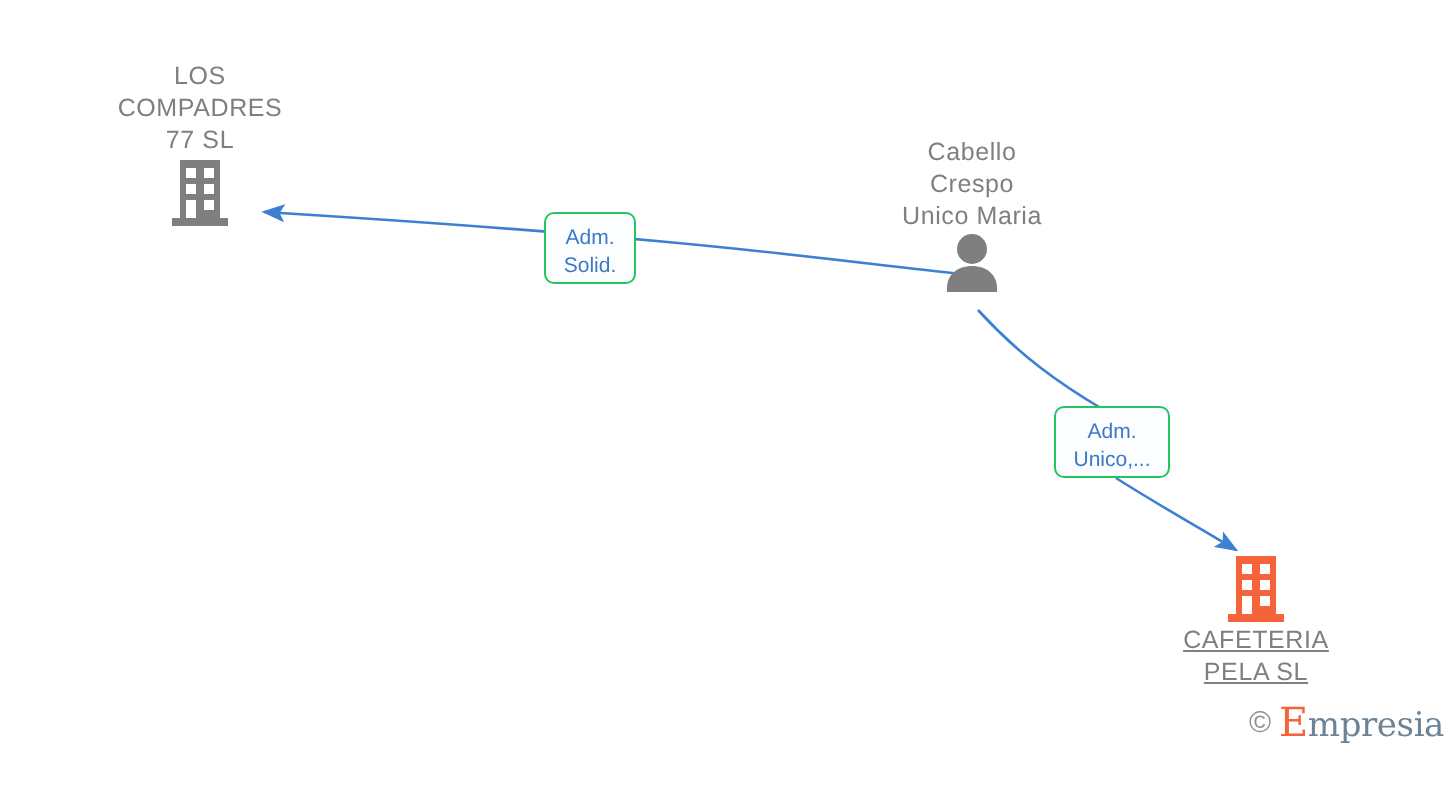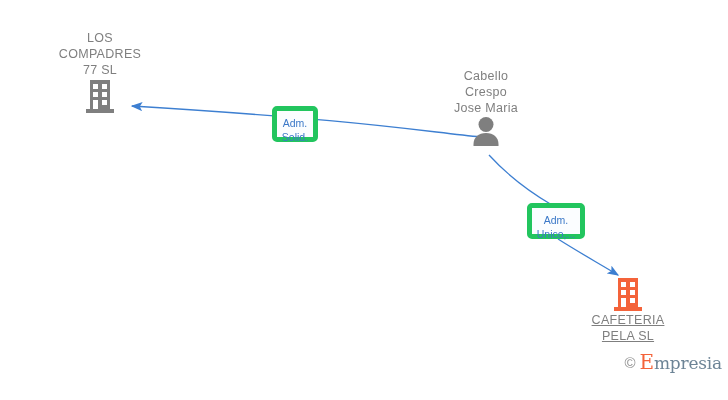--- a/index.html
+++ b/index.html
@@ -49,21 +49,21 @@
   .node-company-below .node-label { margin-top: 0; text-decoration: underline; }
 
   #node-los-compadres { left: 20px; top: 30px; }
   #node-person        { left: 406px; top: 68px; }
   #node-cafeteria     { left: 548px; top: 276px; }
 
   
   .rel-label {
     position: absolute;
     box-sizing: border-box;
-    border: 5px solid #22c55e;
+    border: 1px solid #22c55e;
     border-radius: 5px;
     background: #fbfdff;
     color: #3b78c8;
     font-size: 10.5px;
     line-height: 14px;
     text-align: center;
     padding: 5px 4px 4px 4px;
     white-space: pre-line;
   }
   #rel-adm-solid { left: 272px; top: 106px; width: 46px; height: 36px; }
@@ -129,21 +129,21 @@
         <rect x="17" y="12" width="5" height="5"></rect>
         <rect x="8" y="20" width="5" height="9"></rect>
         <rect x="17" y="20" width="5" height="5"></rect>
       </g>
     </svg>
   </div>
 
   <div class="node node-person" id="node-person">
     <div class="node-label">Cabello
 Crespo
-Jose Maria</div>
+Unico Maria</div>
     <svg class="node-icon" width="32" height="30" viewBox="0 0 32 30" xmlns="http://www.w3.org/2000/svg">
       <g fill="#7f7f7f">
         <circle cx="16" cy="8.5" r="7.5"></circle>
         <path d="M16,17 C8.5,17 3.5,21.5 3.5,28 L3.5,30 L28.5,30 L28.5,28 C28.5,21.5 23.5,17 16,17 Z"></path>
       </g>
     </svg>
   </div>
 
   <div class="node node-company node-company-below" id="node-cafeteria">
     <svg class="node-icon" width="30" height="34" viewBox="0 0 30 34" xmlns="http://www.w3.org/2000/svg">

